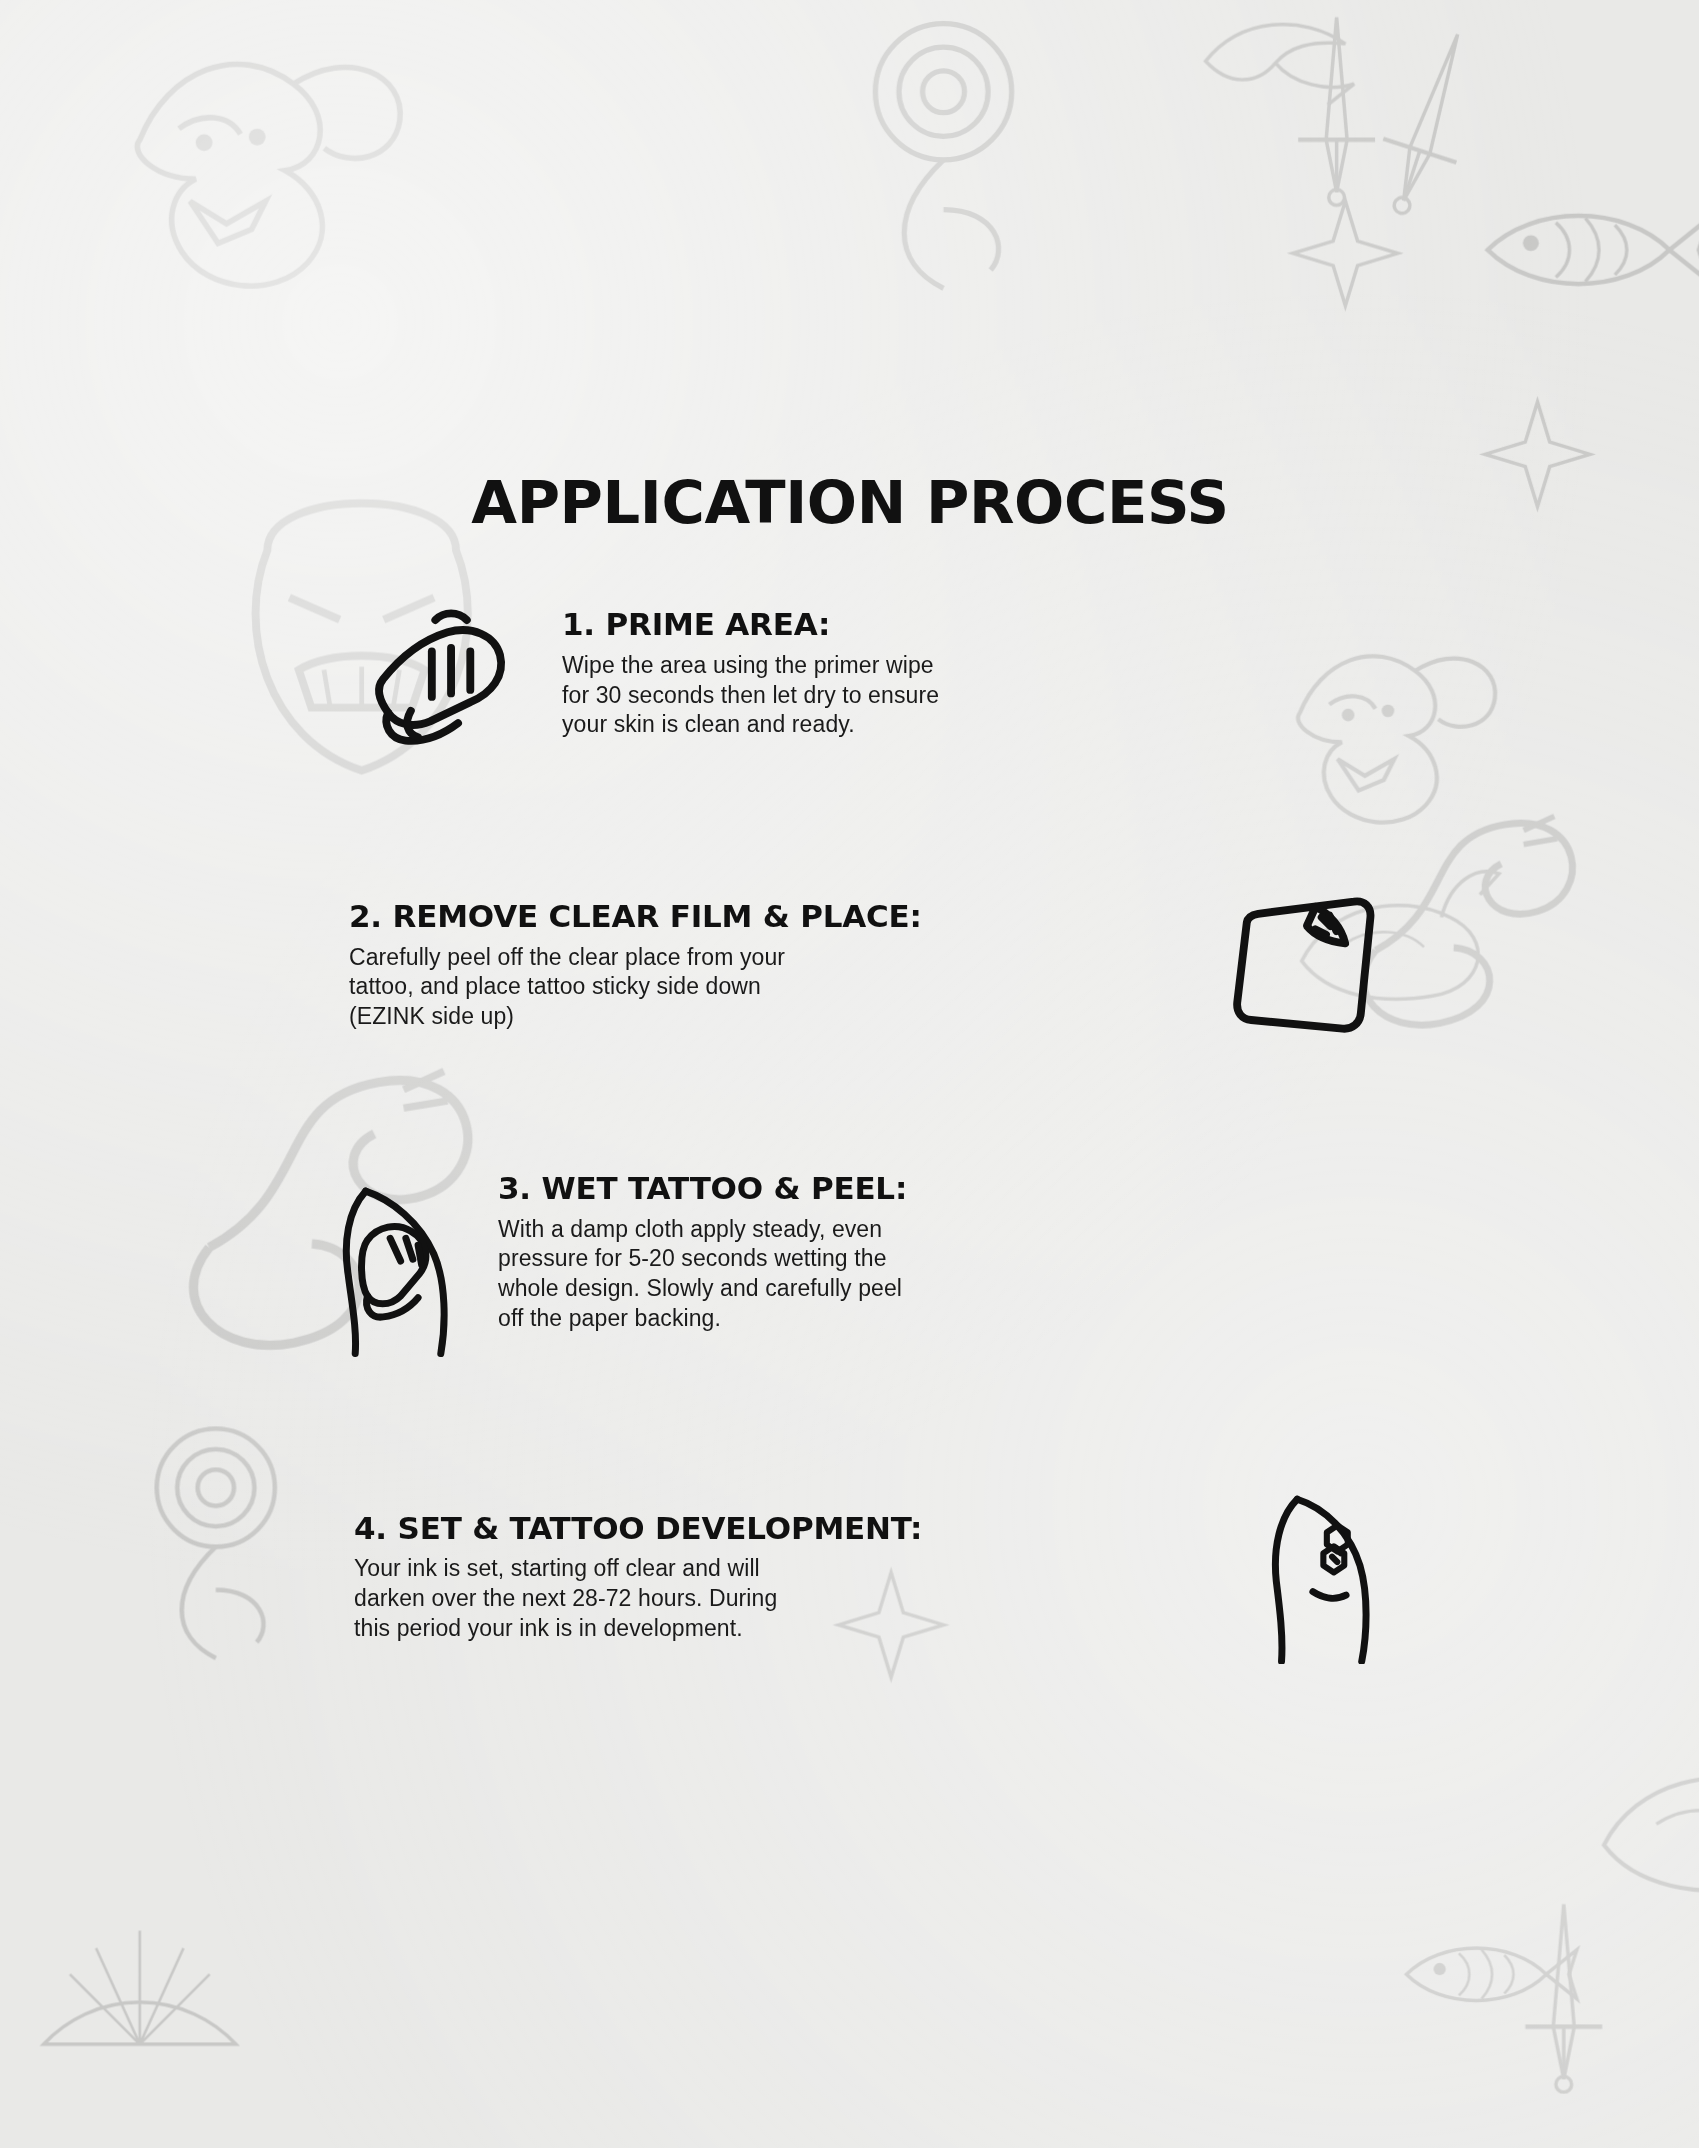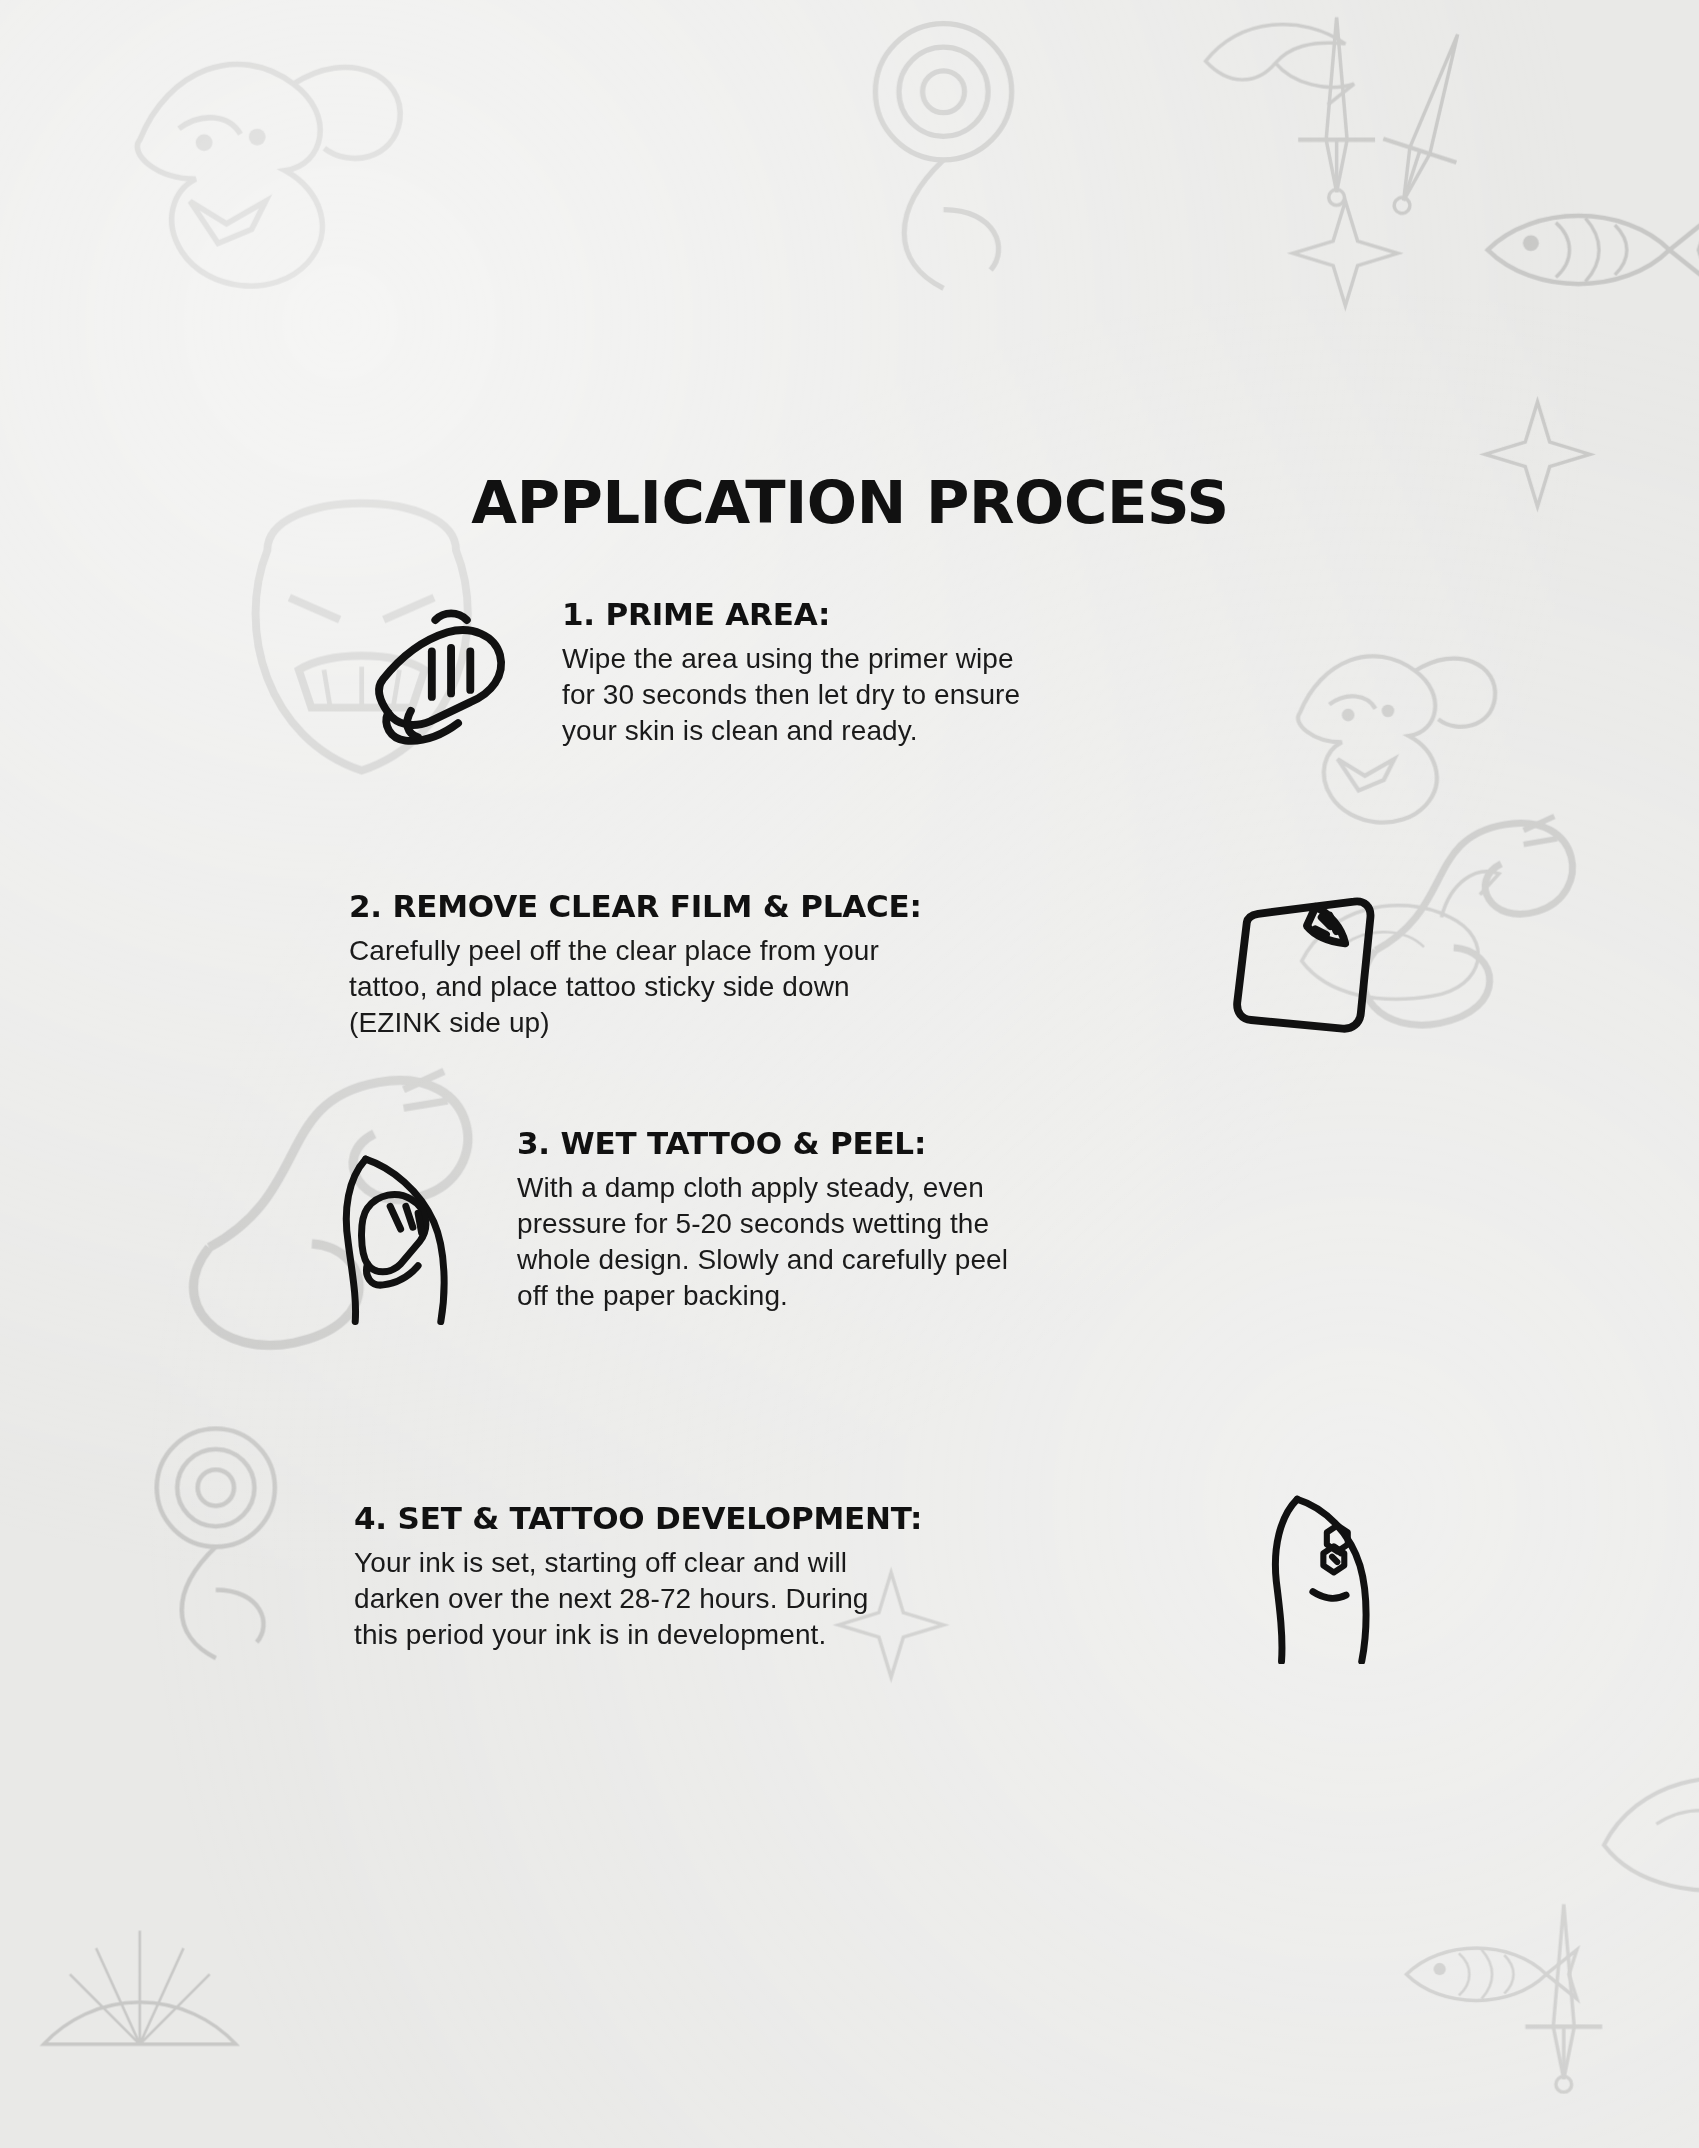--- a/index.html
+++ b/index.html
@@ -73,21 +73,21 @@
     font-family: "DejaVu Sans", sans-serif;
     font-weight: 900;
     font-size: 31px;
     letter-spacing: -0.2px;
     color: #111111;
     margin: 0 0 8.7px 0;
     white-space: nowrap;
   }
   .step-body {
     font-family: "Liberation Sans", sans-serif;
-    font-size: 28px;
+    font-size: 23px;
     line-height: 1.29;
     color: #1a1a1a;
     margin: 0;
     white-space: pre-line;
     letter-spacing: 0.1px;
   }
 
   
   #step-1 {
     top: 587px;
@@ -99,24 +99,23 @@
   
   #step-2 {
     top: 882px;
     left: 349px;
     width: 1031px;
   }
   #step-2 .step-icon { margin-left: 52px; margin-top: 8.7px; }
 
   
   #step-3 {
-    top: 1112px;
+    top: 1144px;
     left: 336px;
     width: 1031px;
-    gap: 19px;
   }
   #step-3 .step-icon { margin-right: 31px; margin-top: 40px; }
 
   
   #step-4 {
     top: 1489px;
     left: 354px;
     width: 1022px;
   }
   #step-4 .step-icon { margin-left: 52px; margin-top: 5.2px; }

